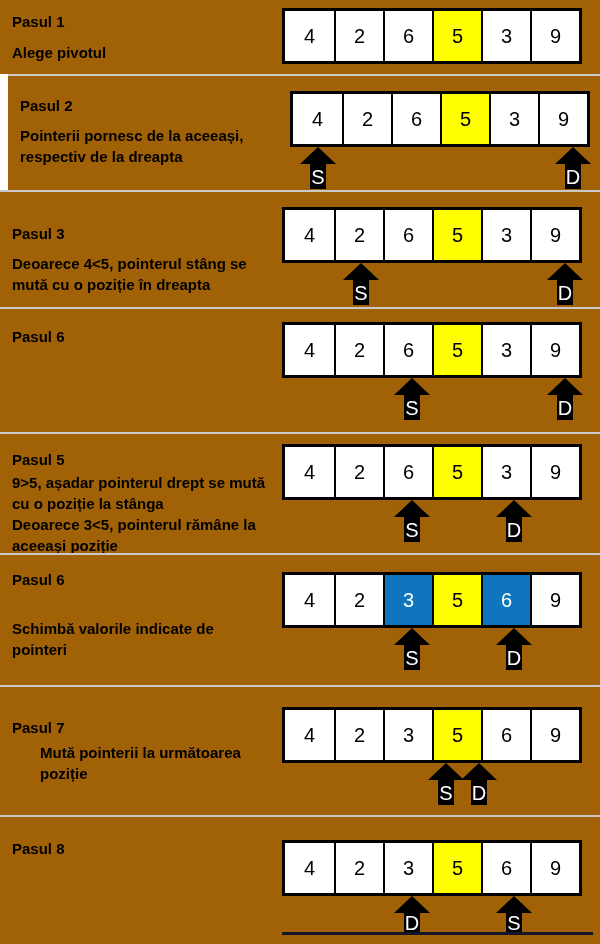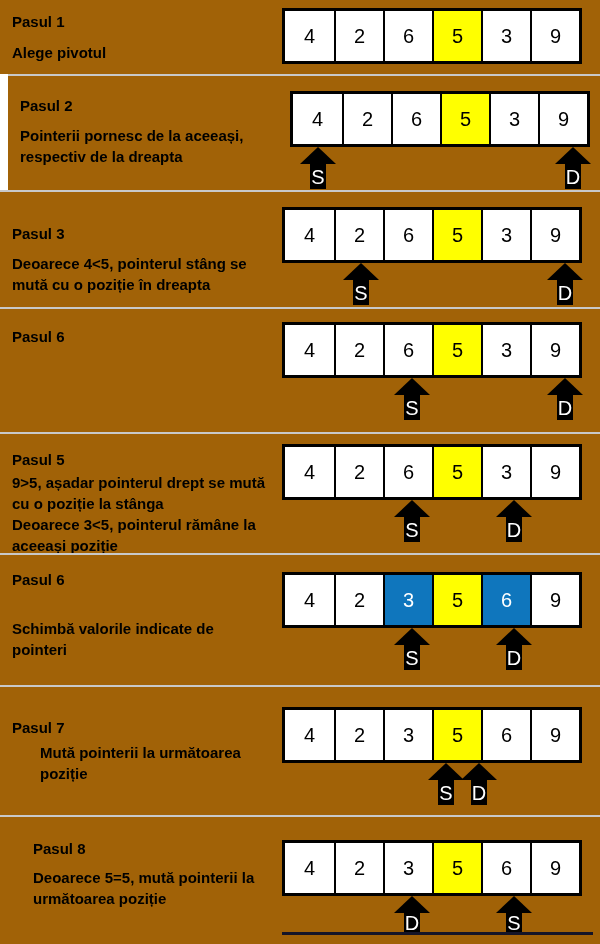--- a/index.html
+++ b/index.html
@@ -196,23 +196,22 @@
           <rect x="10" y="16" width="16" height="26" fill="var(--arrow)"></rect>
           <text x="18" y="36.5" text-anchor="middle" fill="#ffffff" font-size="20" font-family="Liberation Sans, sans-serif">S</text>
         </svg></div>
       <div class="pointer" style="left: 460.5px; top: 76px;"><svg width="36" height="42" viewBox="0 0 36 42">
           <polygon points="18,0 36,17 0,17" fill="var(--arrow)"></polygon>
           <rect x="10" y="16" width="16" height="26" fill="var(--arrow)"></rect>
           <text x="18" y="36.5" text-anchor="middle" fill="#ffffff" font-size="20" font-family="Liberation Sans, sans-serif">D</text>
         </svg></div>
     </div>
     <div class="step-row divided" style="height: 129px;">
-      <div class="step-text" style="padding-top: 22px; margin-left: 21px;">
+      <div class="step-text" style="padding-top: 22px;">
         <div class="step-title">Pasul 8</div>
-        <div class="step-desc" style="margin-top: 8px;">Deoarece 5=5, mută pointerii la următoarea poziție</div>
       </div>
       <div class="array" style="top: 23px;">
         <div class="cell">4</div>
         <div class="cell">2</div>
         <div class="cell">3</div>
         <div class="cell hl-yellow">5</div>
         <div class="cell">6</div>
         <div class="cell">9</div>
       </div>
       <div class="pointer" style="left: 393.5px; top: 79px;"><svg width="36" height="36" viewBox="0 0 36 36">

